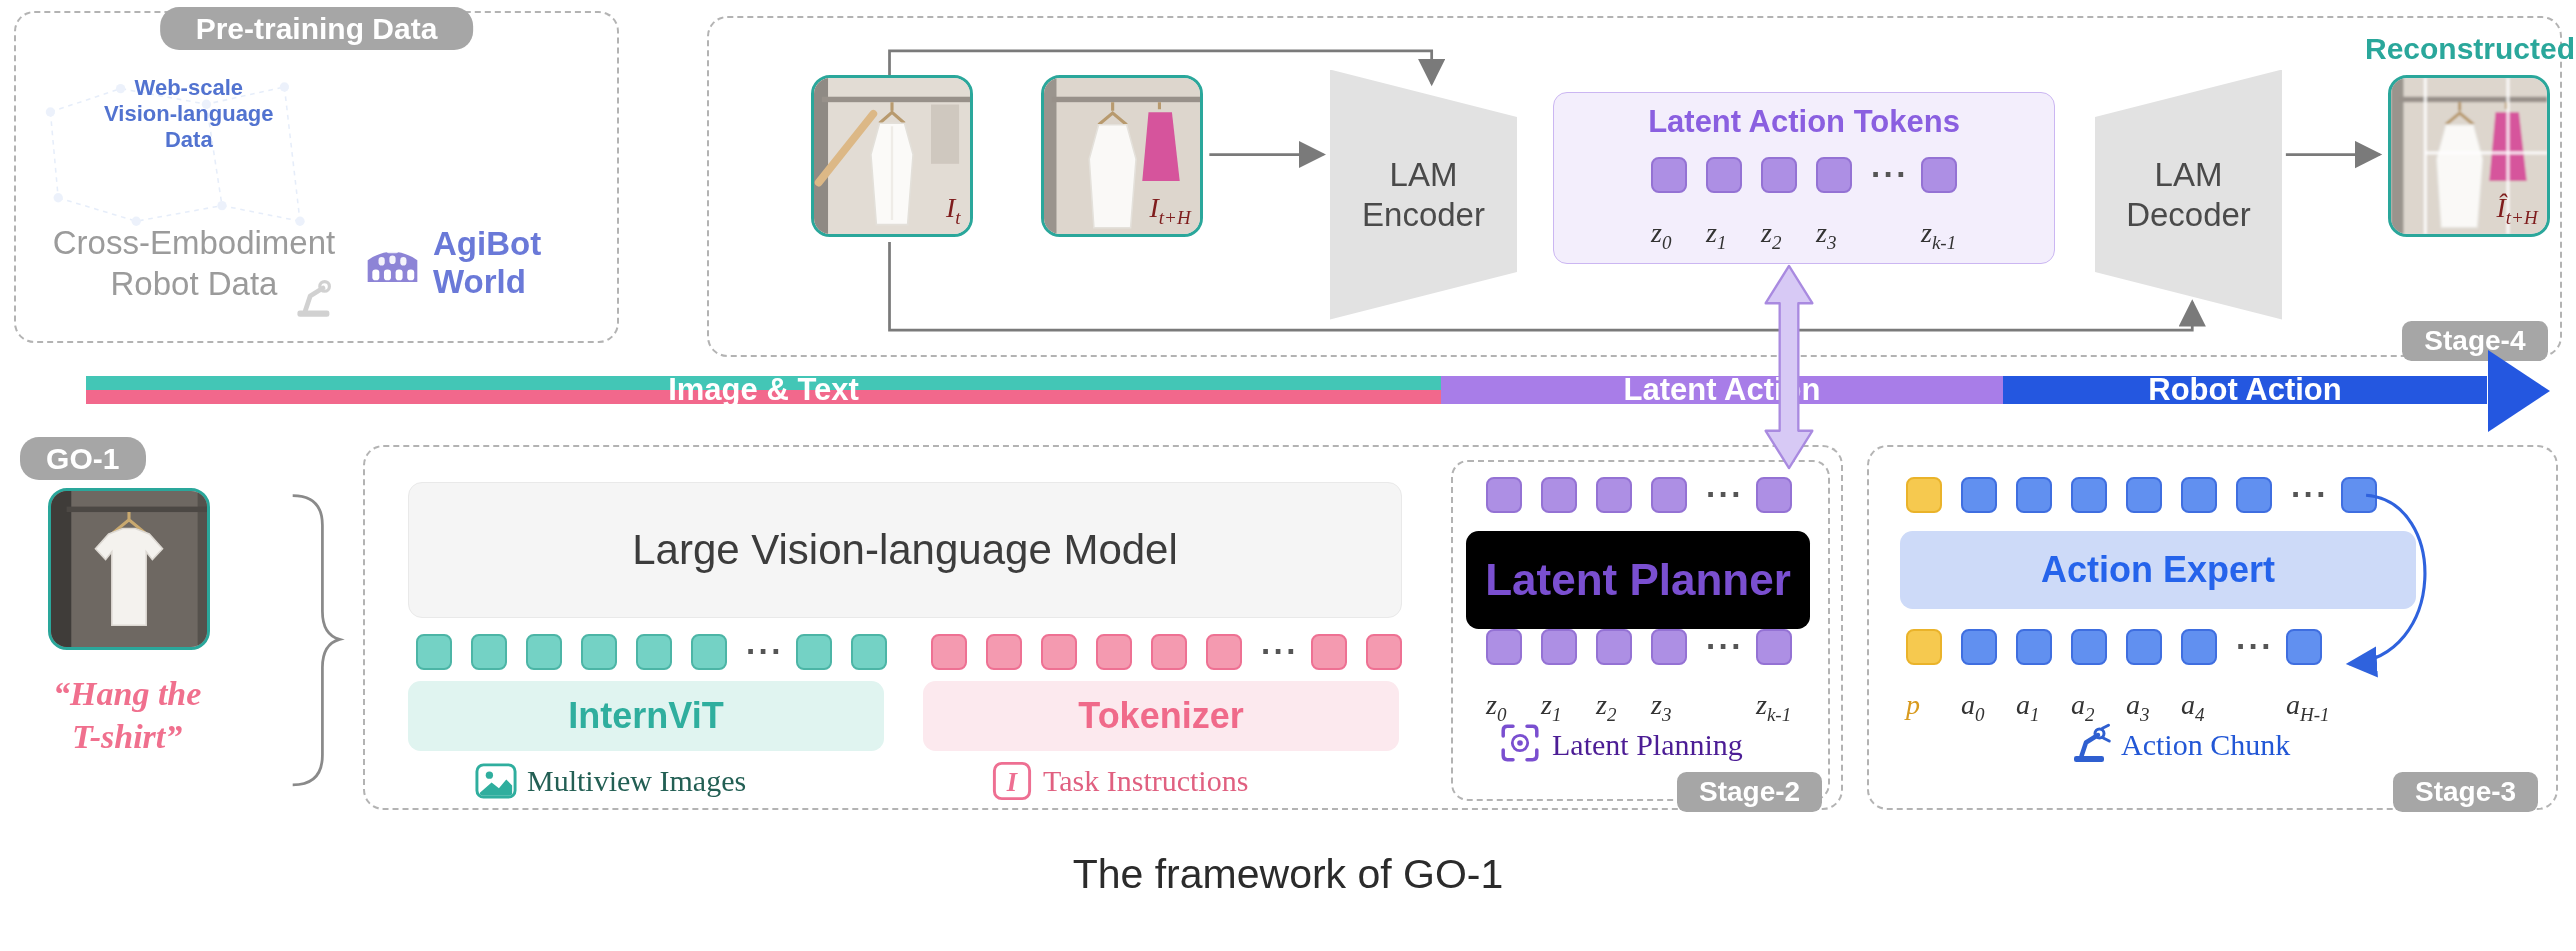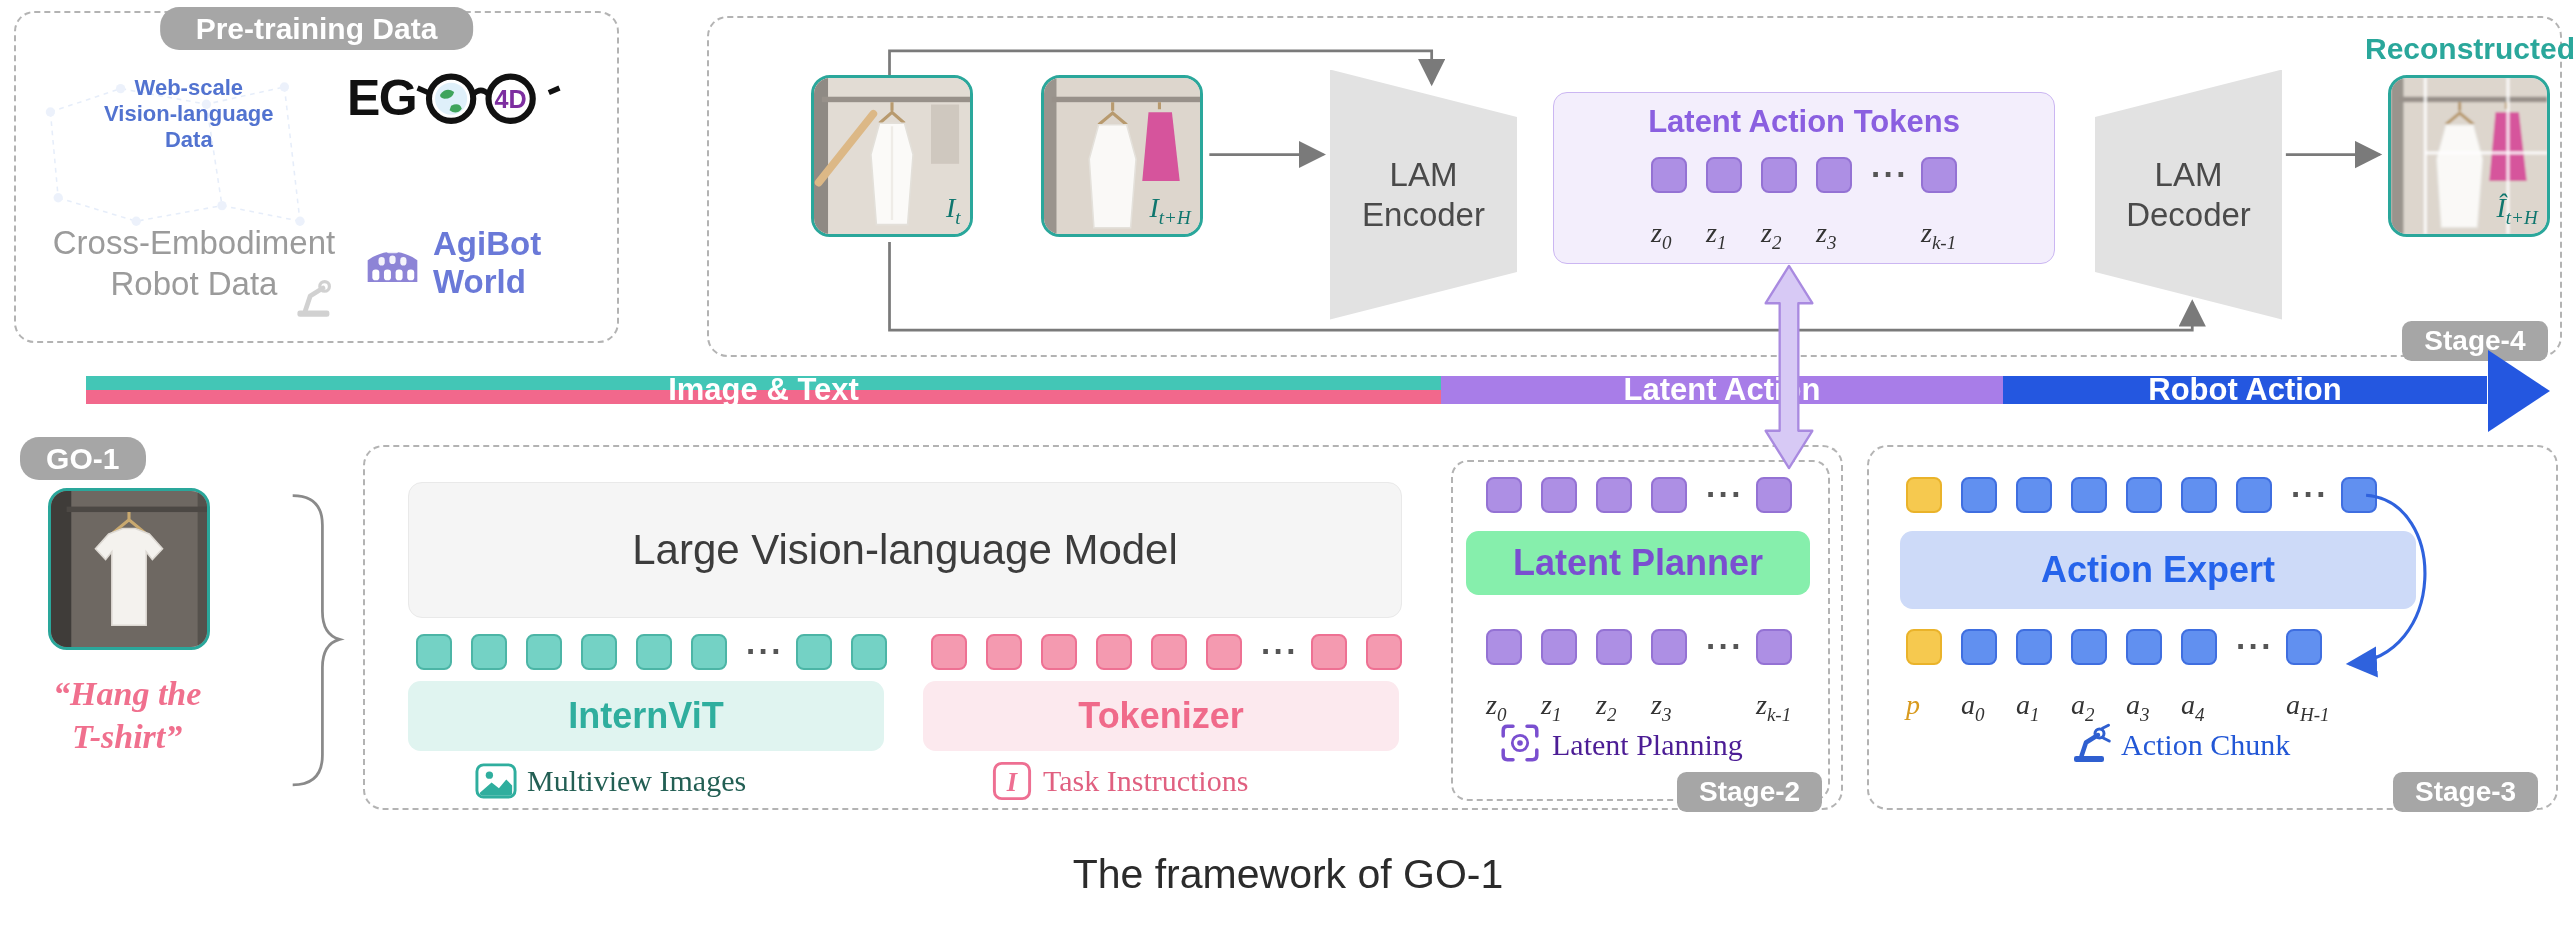--- a/index.html
+++ b/index.html
@@ -5,21 +5,21 @@
   html,body{margin:0;padding:0;background:#fff;}
   body{font-family:"Liberation Sans",sans-serif;}
   .fig{position:relative;width:2576px;height:951px;background:#fff;overflow:hidden;}
   .abs{position:absolute;}
   .pre{white-space:pre-line;}
   .dashbox{position:absolute;border:2.3px dashed #b3b3b3;border-radius:20.3px;background:#fff;}
   .pill{background:#a6a6a6;color:#fff;font-weight:700;text-align:center;border-radius:19px;white-space:nowrap;}
   .badge{position:absolute;background:#a6a6a6;color:#fff;font-weight:700;font-size:28px;padding:3.9px 22px;border-radius:9.4px;white-space:nowrap;}
   .shot{position:absolute;width:156px;height:156px;border:3.9px solid #2aa79b;border-radius:19px;overflow:hidden;background:#ddd;}
   .shot svg{display:block;width:100%;height:100%;}
-  .imglabel{position:absolute;right:9.4px;bottom:4.7px;font-family:"Liberation Serif",serif;font-style:italic;font-size:28px;color:#0f766e;margin-left:13px;}
+  .imglabel{position:absolute;right:9.4px;bottom:4.7px;font-family:"Liberation Serif",serif;font-style:italic;font-size:28px;color:#7f1d1d;margin-left:13px;}
   .imglabel sub{font-size:19px;}
   .trap{position:absolute;background:#e2e2e2;display:flex;align-items:center;justify-content:center;text-align:center;color:#4a4a4a;font-size:33px;line-height:1.2;}
   .trap.enc{clip-path:polygon(0 0,100% 19%,100% 81%,0 100%);}
   .trap.dec{clip-path:polygon(0 19%,100% 0,100% 100%,0 81%);}
   .tok{width:36px;height:36px;border-radius:7.8px;border:2.3px solid;box-sizing:border-box;}
   .tok.teal{background:#74d2c5;border-color:#4cb5a6;}
   .tok.pink{background:#f49ab0;border-color:#ee7193;}
   .tok.purple{background:#ad8fe4;border-color:#9472d4;}
   .tok.blue{background:#6190f0;border-color:#3f6ee0;}
   .tok.yellow{background:#f6c94f;border-color:#eab32a;}
@@ -56,33 +56,20 @@
           <circle cx="140" cy="200" r="6"></circle>
           <circle cx="250" cy="180" r="6"></circle>
           <circle cx="350" cy="200" r="6"></circle>
       </g>
     </svg>
 
     <div class="pre" style="position:absolute;left:20.3px;top:62px;width:305px;text-align:center;color:#5273d0;font-size:22px;font-weight:700;line-height:1.18;">Web-scale
 Vision-language
 Data</div>
 
-    <div style="position:absolute;left:331px;top:56px;display:flex;align-items:center;">
-      <span style="font-size:50px;font-weight:800;color:#111;letter-spacing:-1.6px;">EG</span>
-      <svg width="145" height="58" viewBox="0 0 190 74">
-        <path d="M2 24 L16 30 M188 24 L174 30" stroke="#111" stroke-width="7" fill="none"></path>
-        <circle cx="46" cy="38" r="29" fill="#fff" stroke="#111" stroke-width="8"></circle>
-        <circle cx="124" cy="38" r="29" fill="#fff" stroke="#111" stroke-width="8"></circle>
-        <path d="M75 32 Q85 22 95 32" stroke="#111" stroke-width="7" fill="none"></path>
-        <circle cx="46" cy="38" r="21" fill="#dff0fa"></circle>
-        <path d="M32 32 q8 -10 18 -3 q-2 9 -13 9 q-7 -2 -5 -6 Z" fill="#3fa45c"></path>
-        <path d="M46 47 q11 -5 14 4 q-7 9 -16 2 Z" fill="#3fa45c"></path>
-        <text x="124" y="50" text-anchor="middle" font-size="33" font-weight="bold" fill="#7d2ea0" font-family="Liberation Sans, sans-serif">4D</text>
-      </svg>
-    </div>
 
     <div class="pre" style="position:absolute;left:14px;top:209px;width:328px;text-align:center;color:#9b9b9b;font-size:33px;font-weight:500;line-height:1.25;">Cross-Embodiment
 Robot Data</div>
     <svg style="position:absolute;left:275px;top:259px;opacity:.45;" width="48" height="48" viewBox="0 0 60 60">
       <rect x="8" y="48" width="40" height="8" rx="3" fill="#9b9b9b"></rect>
       <path d="M18 48 L24 30 L40 20" stroke="#9b9b9b" stroke-width="6" fill="none" stroke-linecap="round" stroke-linejoin="round"></path>
       <circle cx="42" cy="18" r="6" fill="none" stroke="#9b9b9b" stroke-width="4"></circle>
     </svg>
 
     <div style="position:absolute;left:347px;top:212px;display:flex;align-items:center;gap:11px;">
@@ -284,21 +271,21 @@
 
     <div class="trow" style="left:1121px;top:30px;">
       <div class="tok purple"></div>
       <div class="tok purple"></div>
       <div class="tok purple"></div>
       <div class="tok purple"></div>
       <div class="dots">···</div>
       <div class="tok purple"></div>
     </div>
 
-    <div class="panelbox" style="left:1101px;top:84px;width:344px;height:64px;background:#86efac;color:#7a4fd0;font-size:36px;">Latent Planner</div>
+    <div class="panelbox" style="left:1101px;top:84px;width:344px;height:98px;background:#000000;color:#7a4fd0;font-size:44px;">Latent Planner</div>
 
     <div class="trow" style="left:1121px;top:182px;">
       <div class="tok purple"></div>
       <div class="tok purple"></div>
       <div class="tok purple"></div>
       <div class="tok purple"></div>
       <div class="dots">···</div>
       <div class="tok purple"></div>
     </div>
 

